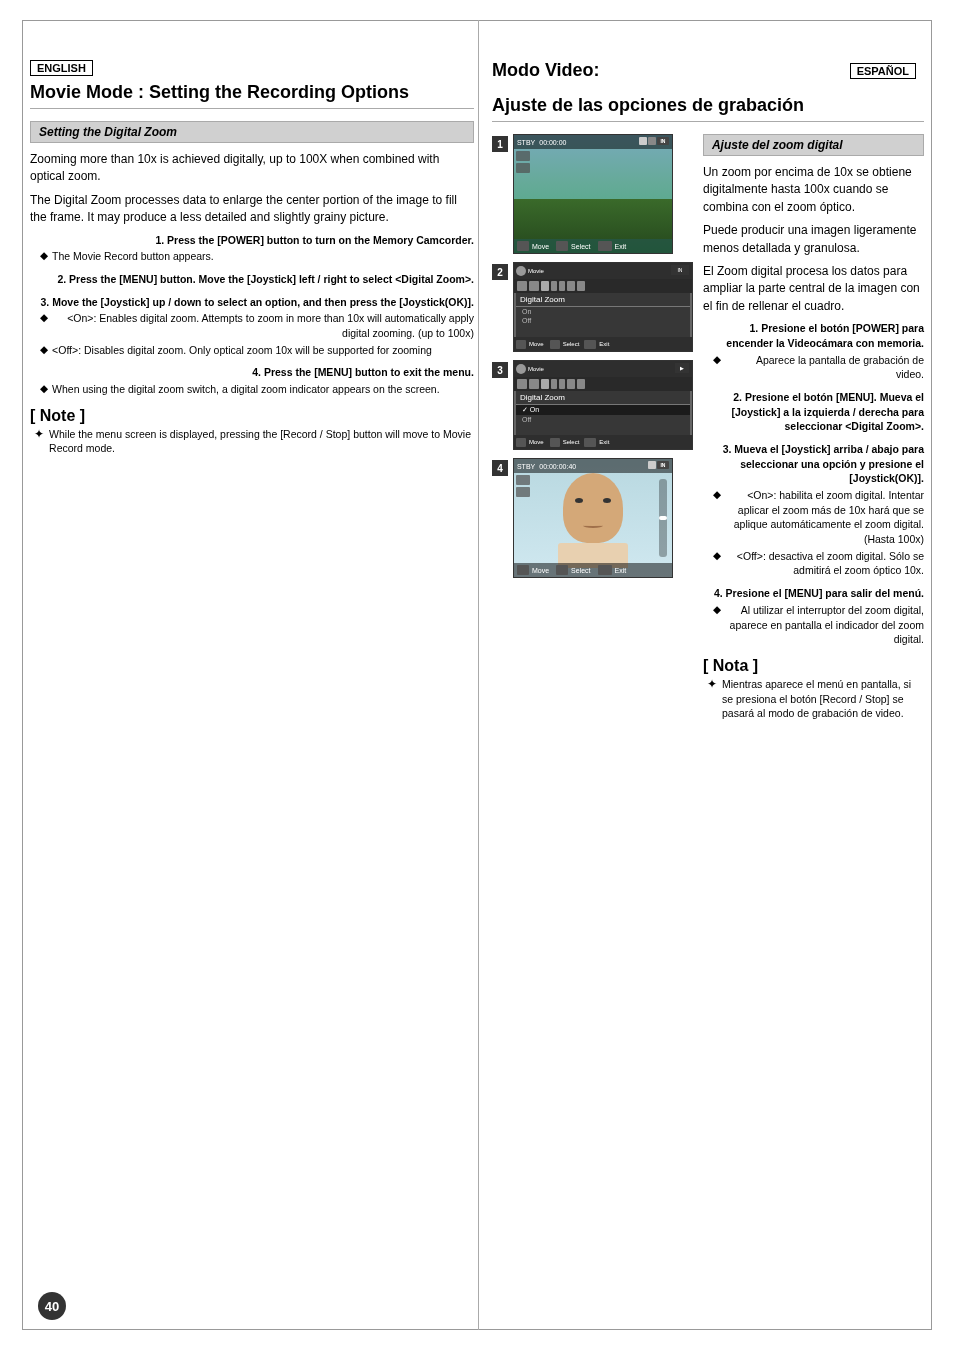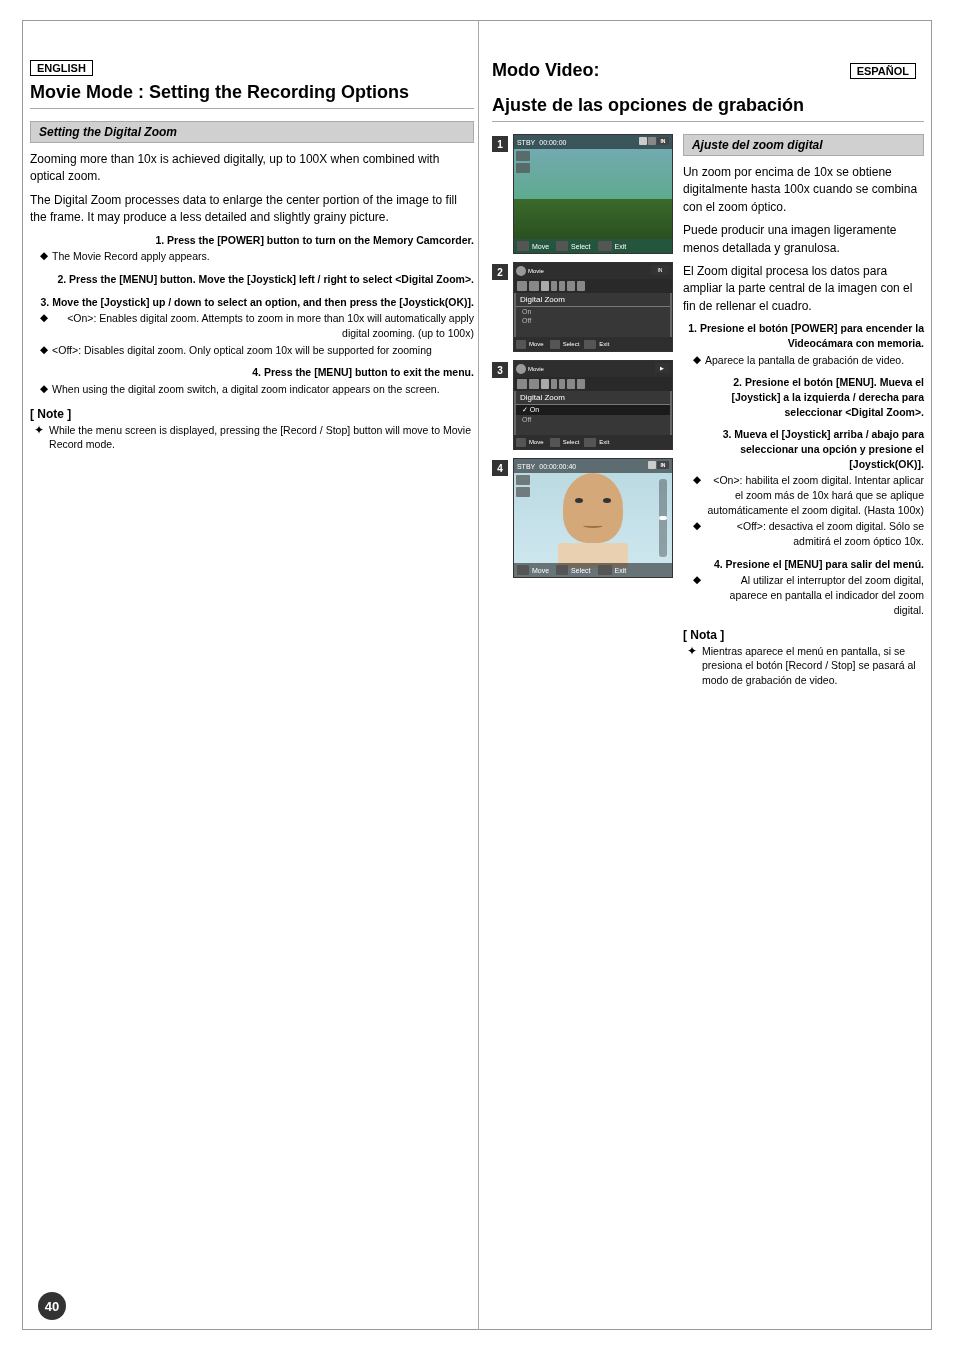--- a/index.html
+++ b/index.html
@@ -117,21 +117,21 @@
     .bullet-text em {
       font-weight: normal;
       font-style: normal;
     }
 
     .note-box {
       margin-top: 10px;
     }
     .note-title {
       font-weight: bold;
-      font-size: 12px;
+      font-size: 16px;
       margin-bottom: 2px;
     }
     .note-item {
       display: flex;
       margin-left: 4px;
     }
     .note-sym {
       font-size: 12px;
       margin-right: 5px;
       flex-shrink: 0;
@@ -187,21 +187,21 @@
     .cam-screen {
       width: 160px;
       height: 120px;
       background: #555;
       border: 1px solid #333;
       position: relative;
       overflow: hidden;
     }
 
     .cam-screen-small {
-      width: 160px;
+      width: 180px;
       height: 90px;
       background: #888;
       border: 1px solid #333;
       position: relative;
       overflow: hidden;
     }
 
     .cam-top-bar {
       position: absolute;
       top: 0; left: 0; right: 0;
@@ -302,21 +302,21 @@
       <p class="body-text">Zooming more than 10x is achieved digitally, up to 100X when combined with optical zoom.</p>
       <p class="body-text">The Digital Zoom processes data to enlarge the center portion of the image to fill the frame. It may produce a less detailed and slightly grainy picture.</p>
 
       <div class="numbered-item">
         <div class="numbered-item-title">
           <span>1.</span>
           <span>Press the [POWER] button to turn on the Memory Camcorder.</span>
         </div>
         <div class="bullet-item">
           <span class="bullet-sym">◆</span>
-          <span class="bullet-text">The Movie Record apply appears.</span>
+          <span class="bullet-text">The Movie Record button appears.</span>
         </div>
       </div>
 
       <div class="numbered-item">
         <div class="numbered-item-title">
           <span>2.</span>
           <span>Press the [MENU] button. Move the [Joystick] left / right to select &lt;Digital Zoom&gt;.</span>
         </div>
       </div>
 

